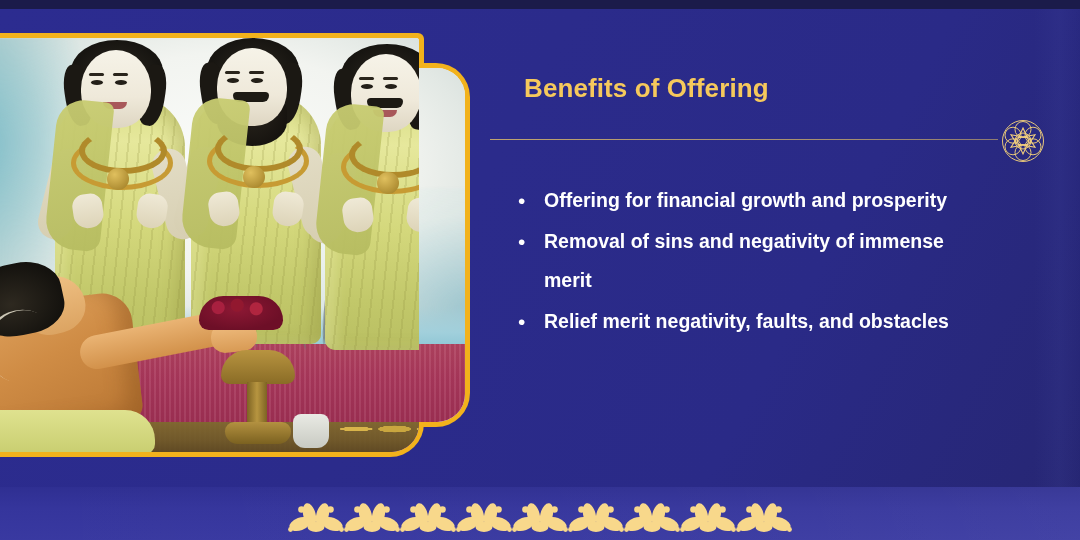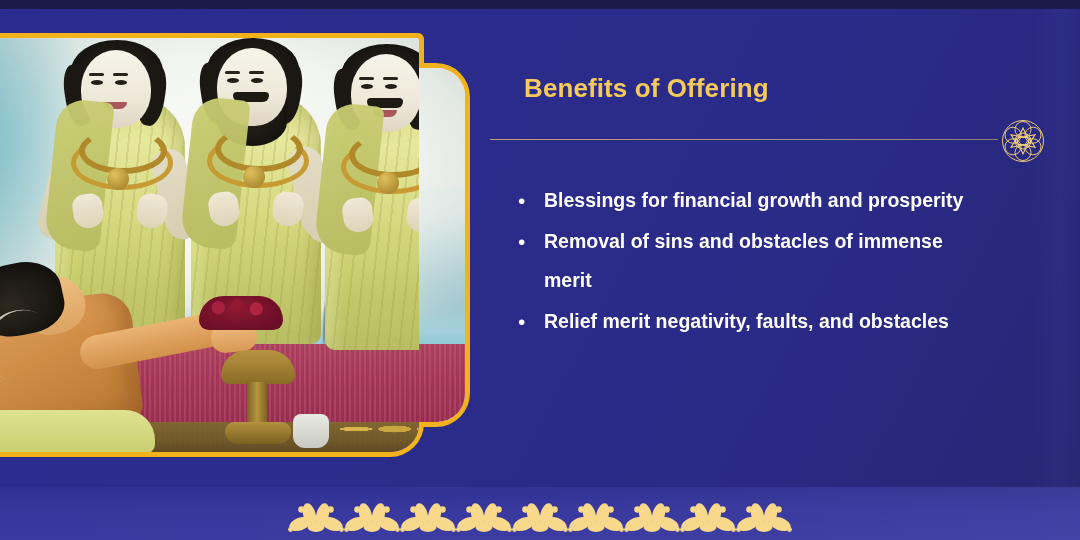--- a/index.html
+++ b/index.html
@@ -524,25 +524,25 @@
         <path d="M23 10 L29 23 L23 36 L17 23 Z"></path>
         <path d="M11 16.8 L29 20 L35 29.2 L17 26 Z"></path>
         <path d="M35 16.8 L17 20 L11 29.2 L29 26 Z"></path>
       </g>
     </svg>
   </div>
 
   <div class="bullets">
     <div class="bullet-row">
       <div class="bullet-dot">•</div>
-      <div class="bullet-text">Blessings for financial growth and prosperity</div>
+      <div class="bullet-text">Offering for financial growth and prosperity</div>
     </div>
     <div class="bullet-row">
       <div class="bullet-dot">•</div>
-      <div class="bullet-text">Removal of sins and obstacles of immense merit</div>
+      <div class="bullet-text">Removal of sins and negativity of immense merit</div>
     </div>
     <div class="bullet-row">
       <div class="bullet-dot">•</div>
       <div class="bullet-text">Relief merit negativity, faults, and obstacles</div>
     </div>
   </div>
 
   <div class="footer-band"></div>
   <div class="footer-pattern" id="footer-pattern">
     <svg class="lotus-unit" width="56" height="34" viewBox="0 0 56 34" aria-hidden="true">

